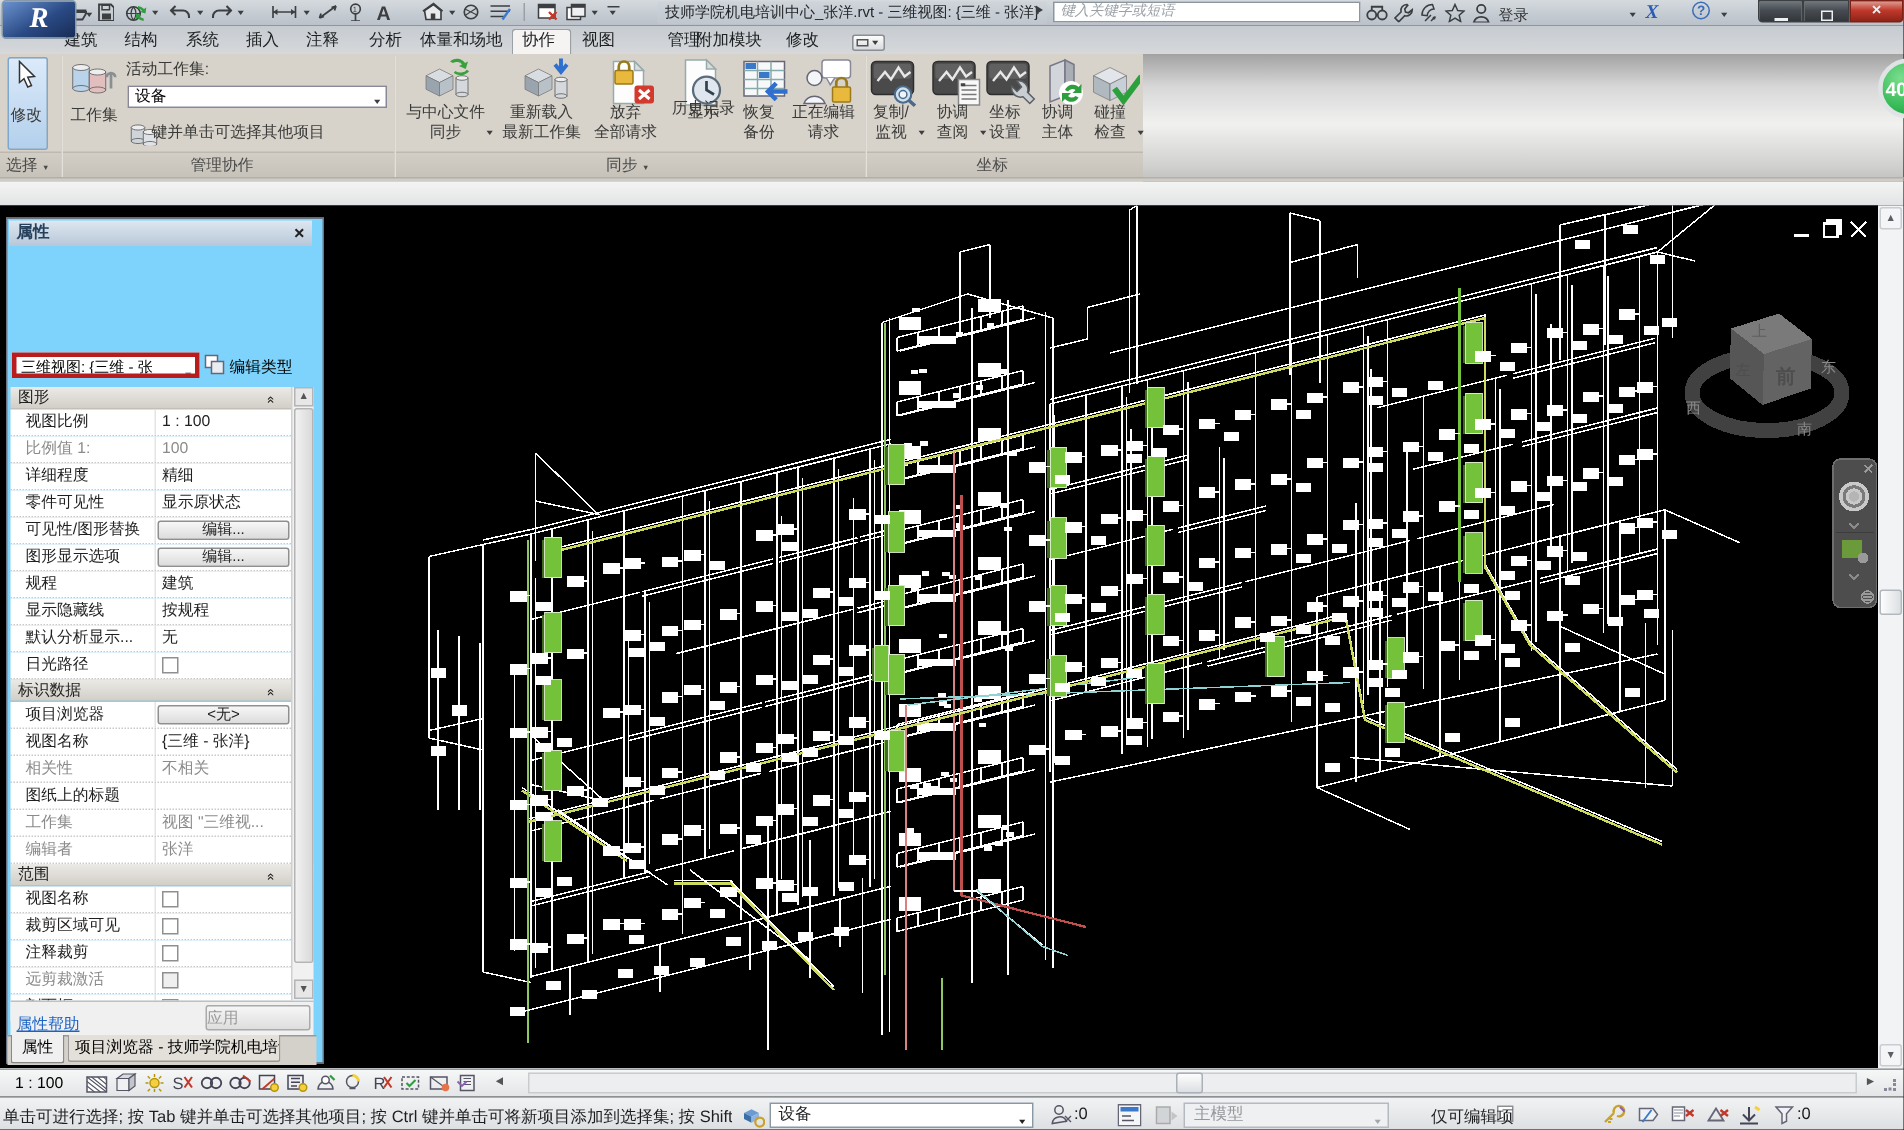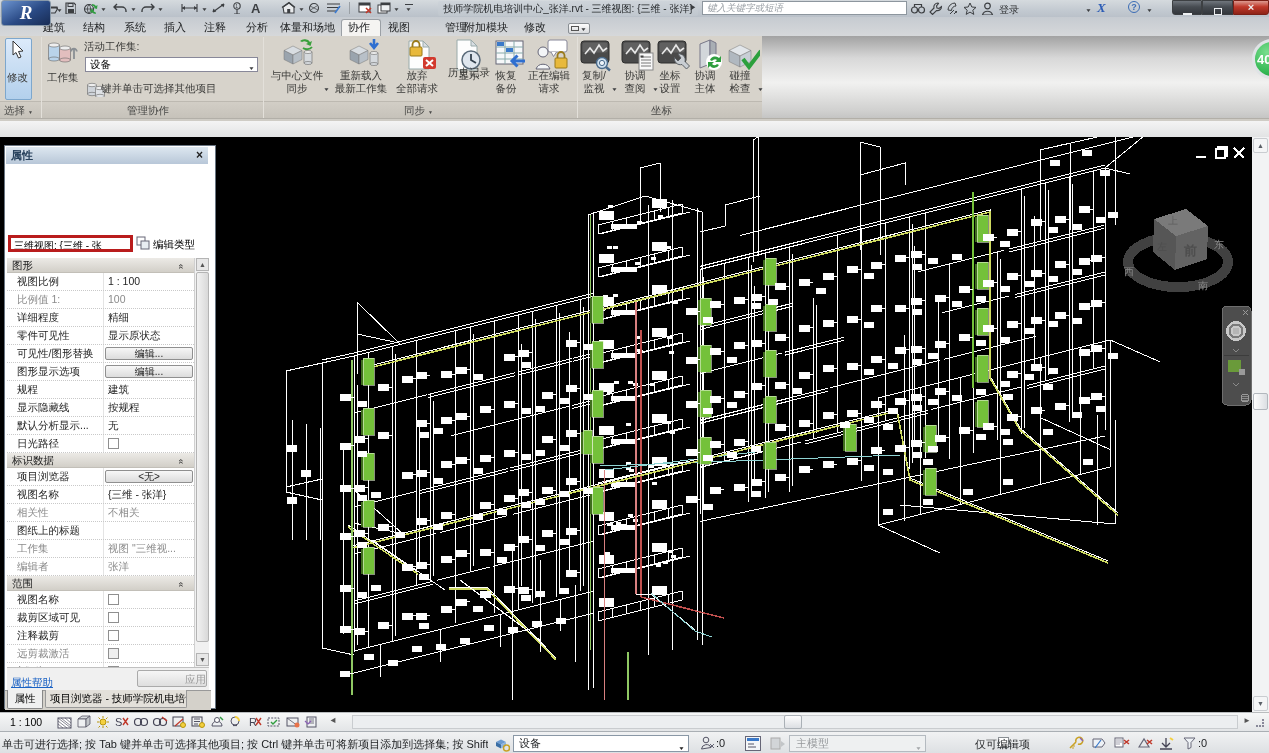--- a/index.html
+++ b/index.html
@@ -19,21 +19,21 @@
 #panellabels{position:absolute;left:0;top:65px;width:762px;height:17px;background:linear-gradient(#d2cec6,#c6c2ba);border-top:1px solid #bdb9b1}
 .plabel{position:absolute;top:1px;height:15px;font-size:10.5px;color:#4a4a48;line-height:15px;white-space:nowrap}
 .psep{position:absolute;top:0;width:1px;height:82px;background:#b5b1a9;border-right:1px solid #e3e0da}
 .rbtn-label{position:absolute;font-size:10.5px;color:#3a3a38;line-height:11.5px;text-align:center;white-space:nowrap}
 #ribbon-bottom{left:0;top:118px;width:1269px;height:3px;background:#cfccc5;border-top:1px solid #b2afa8}
 #strip{left:0;top:121px;width:1269px;height:16px;background:linear-gradient(#f4f4f4,#e2e3e4)}
 #canvas{left:0;top:137px;width:1252px;height:575px;background:#000}
 #vscroll{left:1252px;top:137px;width:17px;height:575px;background:#f2f3f4}
 #bottombar{left:0;top:712px;width:1269px;height:19px;background:linear-gradient(#f6f7f7,#e3e5e7);border-top:1px solid #b9bcbe}
 #statusbar{left:0;top:731px;width:1269px;height:22px;background:linear-gradient(#f1f2f3,#dde0e3);border-top:1px solid #aaafb4;font-size:11px;color:#1c1e20}
-#props{left:4px;top:145px;width:212px;height:564px;background:#ffffff;border:1px solid #697582;box-shadow:1px 1px 2px rgba(0,0,0,.6)}
+#props{left:4px;top:145px;width:212px;height:564px;background:#7dd3fc;border:1px solid #697582;box-shadow:1px 1px 2px rgba(0,0,0,.6)}
 #ptitle{position:absolute;left:1px;top:1px;width:202px;height:17px;background:linear-gradient(#dde7f0,#b8c7d8);color:#27415c;font-size:11px;font-weight:bold;line-height:17px;padding-left:5px}
 .prow{position:absolute;left:2px;width:187px;height:18px;border-bottom:1px dotted #c9c9c9;background:#fff;font-size:10.5px;line-height:17px;white-space:nowrap}
 .phead{position:absolute;left:2px;width:202px;height:15px;background:linear-gradient(#eceae6,#d2cfc8);font-size:10.5px;line-height:15px;padding-left:5px;color:#222;border-bottom:1px solid #c2bfb8}
 .plab{position:absolute;left:10px;top:0;color:#1f1f1f}
 .pval{position:absolute;left:101px;top:0;color:#1f1f1f}
 .gray{color:#8b8b8b}
 .pbtn{position:absolute;left:98px;top:2px;width:88px;height:13px;background:linear-gradient(#f7f7f7,#dcdcdc);border:1px solid #8f8f8f;border-radius:2px;font-size:10px;text-align:center;line-height:11px;color:#222}
 .pchk{position:absolute;left:101px;top:3px;width:11px;height:11px;background:#fff;border:1px solid #8f8f8f}
 .colsep{position:absolute;left:96px;top:0;width:1px;height:17px;background:#e4e4e4}
 </style></head><body>
@@ -1308,21 +1308,21 @@
         <span class="colsep"></span>
         <span class="pchk" style="background:#fff"></span>
       </div>
       <div style="position:absolute;left:2px;top:521px;width:202px;height:41px;background:#f0f0f0;border-top:1px solid #c0c0c0"></div>
       <div style="position:absolute;left:189px;top:112px;width:15px;height:409px;background:#f1f1f1;border-left:1px solid #d0d0d0">
         <div style="position:absolute;left:1px;top:0;width:13px;height:13px;background:#e7e7e7;border:1px solid #b4b4b4;font-size:7px;text-align:center;line-height:12px;color:#555">▲</div>
         <div style="position:absolute;left:1px;top:14px;width:13px;height:370px;background:linear-gradient(90deg,#f2f2f2,#d9d9d9);border:1px solid #b4b4b4;border-radius:2px"></div>
         <div style="position:absolute;left:1px;top:395px;width:13px;height:13px;background:#e7e7e7;border:1px solid #b4b4b4;font-size:7px;text-align:center;line-height:12px;color:#555">▼</div>
       </div>
       <div style="position:absolute;left:6px;top:530px;font-size:10.5px;color:#1b62c4;text-decoration:underline">属性帮助</div>
-      <div style="position:absolute;left:132px;top:524px;width:70px;height:17px;background:linear-gradient(#f6f6f6,#dedede);border:1px solid #aaa;border-radius:2px;color:#9b9b9b;font-size:10.5px;text-align:right;line-height:16px">应用</div>
+      <div style="position:absolute;left:132px;top:524px;width:70px;height:17px;background:linear-gradient(#f6f6f6,#dedede);border:1px solid #aaa;border-radius:2px;color:#9b9b9b;font-size:10.5px;text-align:left;line-height:16px">应用</div>
       <div style="position:absolute;left:0px;top:544px;width:206px;height:20px;background:#d4d1ca;border-top:1px solid #999"></div>
       <div style="position:absolute;left:2px;top:544px;width:36px;height:19px;background:#f0f0f0;border:1px solid #888;border-top:none;border-radius:0 0 2px 2px;font-size:10.5px;text-align:center;line-height:17px">属性</div>
       <div style="position:absolute;left:40px;top:544px;width:142px;height:18px;background:#e3e0da;border:1px solid #999;border-top:none;border-radius:0 0 2px 2px;font-size:10.5px;line-height:16px;padding-left:4px;white-space:nowrap;overflow:hidden">项目浏览器 - 技师学院机电培训...</div>
     </div>
 <div id="bottombar" class="abs">
       <div style="position:absolute;left:10px;top:3px;font-size:10.5px">1 : 100</div>
       <svg class="abs" style="left:57px;top:4px" width="16" height="13" viewBox="0 0 16 13">
         <rect x="1" y="1" width="13" height="10" fill="#fff" stroke="#556"></rect>
         <path d="M1 1 l13 10 M1 4 l9 7 M4 1 l10 8 M1 7 l5 4 M8 1 l6 5 M12 1 l2 2" stroke="#556" stroke-width="0.7"></path>
       </svg>
@@ -1411,21 +1411,21 @@
         <rect x="0.5" y="0.5" width="15" height="14" fill="#f4f6f8" stroke="#667"></rect>
         <rect x="2" y="2" width="12" height="3" fill="#3a79c9"></rect>
         <path d="M3 8 h6 M3 11 h8" stroke="#556" stroke-width="1"></path>
       </svg>
       <svg style="position:absolute;left:770px;top:4px" width="16" height="15" viewBox="0 0 16 15">
         <rect x="1" y="2" width="9" height="11" fill="#d2d5d8" stroke="#aaa"></rect>
         <path d="M11 5 l4 3 -4 3" fill="#c2c5c8"></path>
       </svg>
       <div style="position:absolute;left:789px;top:3px;width:137px;height:17px;background:#eef0f1;border:1px solid #b4bac0;font-size:11px;line-height:15px;padding-left:6px;color:#95989b">主模型<span class="caret" style="right:4px;top:5px;color:#a5a8ab">▼</span></div>
       <div style="position:absolute;left:998px;top:5px;width:11px;height:11px;background:#fff;border:1px solid #8a8f94"></div>
-      <div style="position:absolute;left:975px;top:5px;font-size:11px">仅可编辑项</div>
+      <div style="position:absolute;left:954px;top:5px;font-size:11px">仅可编辑项</div>
       <svg class="abs" style="left:1068px;top:4px" width="17" height="14" viewBox="0 0 17 14">
         <path d="M2 12 l6-6 M8 6 a3.5 3.5 0 1 1 2 2" stroke="#c9a227" stroke-width="1.6" fill="none"></path>
         <path d="M4 12 l2 0 M5 10 l2 0" stroke="#c9a227" stroke-width="1.2"></path>
         <path d="M12 2 l3 3" stroke="#8a5fb5" stroke-width="1.3"></path>
       </svg>
       <svg class="abs" style="left:1091px;top:4px" width="17" height="14" viewBox="0 0 17 14">
         <path d="M2 3 h9 l3 4 -3 4 h-9 z" fill="#eef2f6" stroke="#667"></path>
         <path d="M4 12 l6-8" stroke="#3a79c9" stroke-width="1.2"></path>
       </svg>
       <svg class="abs" style="left:1114px;top:4px" width="17" height="14" viewBox="0 0 17 14">

